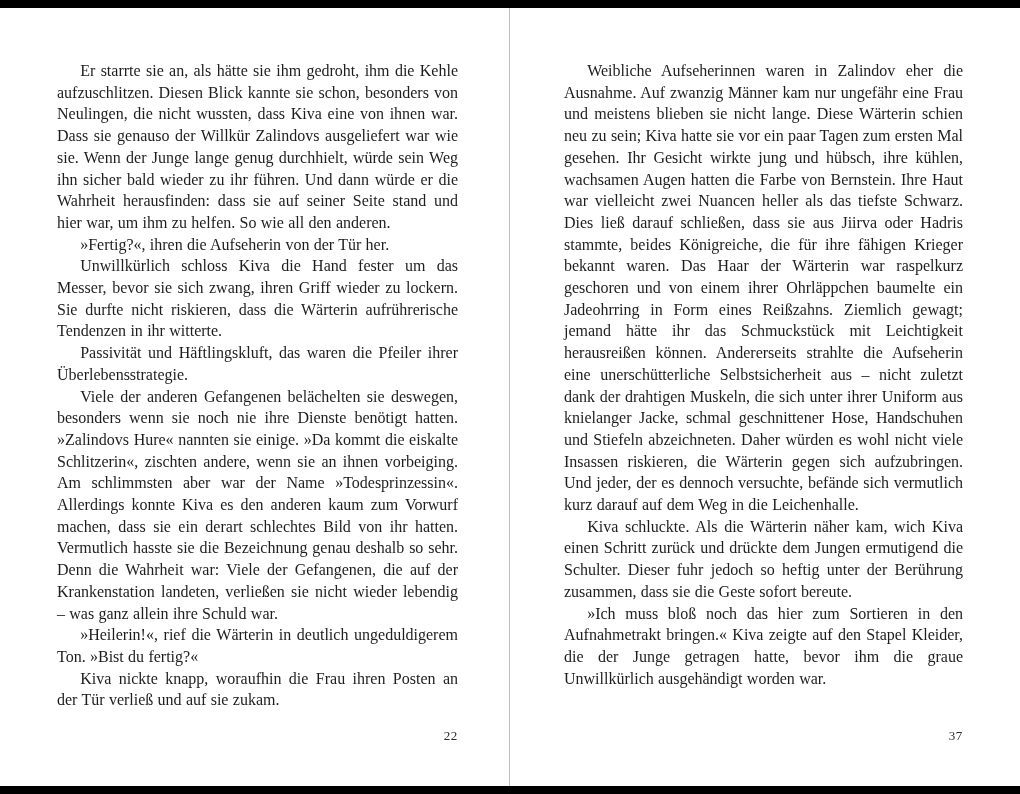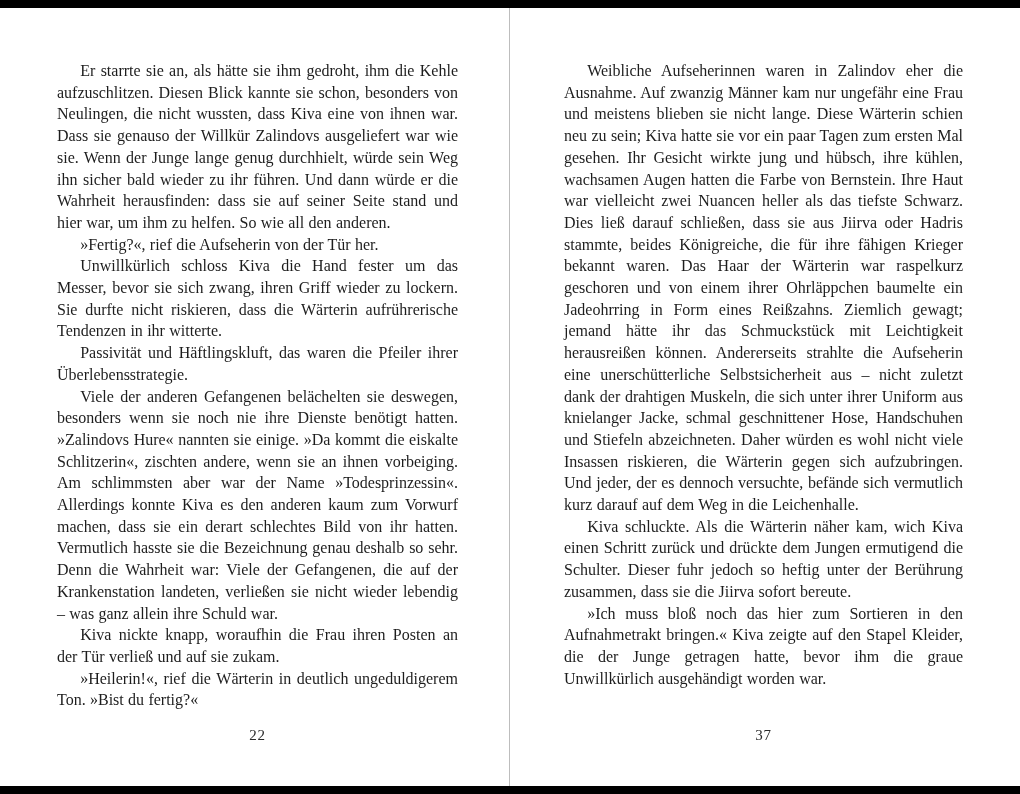--- a/index.html
+++ b/index.html
@@ -61,52 +61,52 @@
     -webkit-hyphens: auto;
     word-spacing: 0.02em;
   }
   .page-text p {
     margin: 0;
     text-indent: 1.45em;
   }
   .page-number {
     margin-top: auto;
     margin-bottom: 42px;
-    text-align: center;
-    font-size: 15px;
+    text-align: right;
+    font-size: 13px;
     color: #2a2a2a;
     letter-spacing: 0.05em;
   }
 </style>
 </head>
 <body>
 
 <div class="screen">
 
   <div class="edge-bar top"></div>
 
   <div class="spread">
 
     <div class="page left">
       <div class="page-text" lang="de">
         <p>Er starrte sie an, als hätte sie ihm gedroht, ihm die Kehle aufzuschlitzen. Diesen Blick kannte sie schon, besonders von Neulingen, die nicht wussten, dass Kiva eine von ihnen war. Dass sie genauso der Willkür Zalindovs ausgeliefert war wie sie. Wenn der Junge lange genug durchhielt, würde sein Weg ihn sicher bald wieder zu ihr führen. Und dann würde er die Wahrheit herausfinden: dass sie auf seiner Seite stand und hier war, um ihm zu helfen. So wie all den anderen.</p>
-        <p>»Fertig?«, rief die Aufseherin von der Tür her.</p>
+        <p>»Fertig?«, ihren die Aufseherin von der Tür her.</p>
         <p>Unwillkürlich schloss Kiva die Hand fester um das Messer, bevor sie sich zwang, ihren Griff wieder zu lockern. Sie durfte nicht riskieren, dass die Wärterin aufrührerische Tendenzen in ihr witterte.</p>
         <p>Passivität und Häftlingskluft, das waren die Pfeiler ihrer Überlebensstrategie.</p>
         <p>Viele der anderen Gefangenen belächelten sie deswegen, besonders wenn sie noch nie ihre Dienste benötigt hatten. »Zalindovs Hure« nannten sie einige. »Da kommt die eiskalte Schlitzerin«, zischten andere, wenn sie an ihnen vorbeiging. Am schlimmsten aber war der Name »Todesprinzessin«. Allerdings konnte Kiva es den anderen kaum zum Vorwurf machen, dass sie ein derart schlechtes Bild von ihr hatten. Vermutlich hasste sie die Bezeichnung genau deshalb so sehr. Denn die Wahrheit war: Viele der Gefangenen, die auf der Krankenstation landeten, verließen sie nicht wieder lebendig – was ganz allein ihre Schuld war.</p>
+        <p>»Heilerin!«, rief die Wärterin in deutlich ungeduldigerem Ton. »Bist du fertig?«</p>
         <p>Kiva nickte knapp, woraufhin die Frau ihren Posten an der Tür verließ und auf sie zukam.</p>
-        <p>»Heilerin!«, rief die Wärterin in deutlich ungeduldigerem Ton. »Bist du fertig?«</p>
       </div>
       <div class="page-number">22</div>
     </div>
 
     <div class="page right">
       <div class="page-text" lang="de">
         <p>Weibliche Aufseherinnen waren in Zalindov eher die Ausnahme. Auf zwanzig Männer kam nur ungefähr eine Frau und meistens blieben sie nicht lange. Diese Wärterin schien neu zu sein; Kiva hatte sie vor ein paar Tagen zum ersten Mal gesehen. Ihr Gesicht wirkte jung und hübsch, ihre kühlen, wachsamen Augen hatten die Farbe von Bernstein. Ihre Haut war vielleicht zwei Nuancen heller als das tiefste Schwarz. Dies ließ darauf schließen, dass sie aus Jiirva oder Hadris stammte, beides Königreiche, die für ihre fähigen Krieger bekannt waren. Das Haar der Wärterin war raspelkurz geschoren und von einem ihrer Ohrläppchen baumelte ein Jadeohrring in Form eines Reißzahns. Ziemlich gewagt; jemand hätte ihr das Schmuckstück mit Leichtigkeit herausreißen können. Andererseits strahlte die Aufseherin eine unerschütterliche Selbstsicherheit aus – nicht zuletzt dank der drahtigen Muskeln, die sich unter ihrer Uniform aus knielanger Jacke, schmal geschnittener Hose, Handschuhen und Stiefeln abzeichneten. Daher würden es wohl nicht viele Insassen riskieren, die Wärterin gegen sich aufzubringen. Und jeder, der es dennoch versuchte, befände sich vermutlich kurz darauf auf dem Weg in die Leichenhalle.</p>
-        <p>Kiva schluckte. Als die Wärterin näher kam, wich Kiva einen Schritt zurück und drückte dem Jungen ermutigend die Schulter. Dieser fuhr jedoch so heftig unter der Berührung zusammen, dass sie die Jiirva sofort bereute.</p>
+        <p>Kiva schluckte. Als die Wärterin näher kam, wich Kiva einen Schritt zurück und drückte dem Jungen ermutigend die Schulter. Dieser fuhr jedoch so heftig unter der Berührung zusammen, dass sie die Geste sofort bereute.</p>
         <p>»Ich muss bloß noch das hier zum Sortieren in den Aufnahmetrakt bringen.« Kiva zeigte auf den Stapel Kleider, die der Junge getragen hatte, bevor ihm die graue Unwillkürlich ausgehändigt worden war.</p>
       </div>
       <div class="page-number">37</div>
     </div>
 
     <div class="page-divider"></div>
 
   </div>
 
   <div class="edge-bar bottom"></div>

